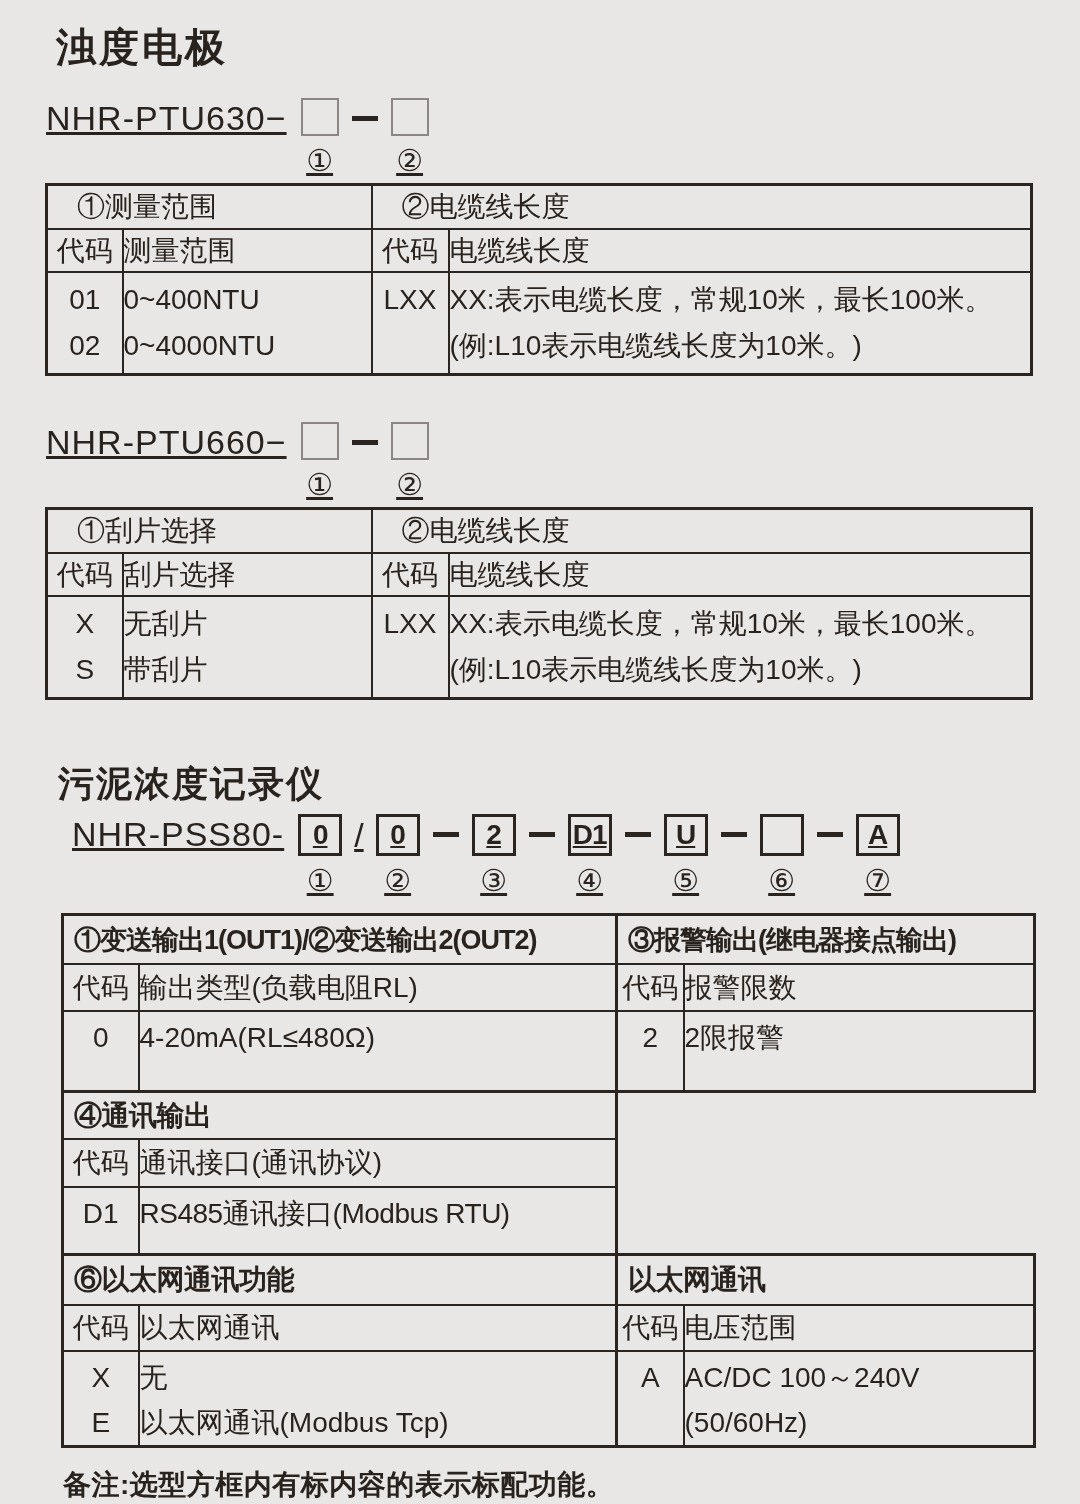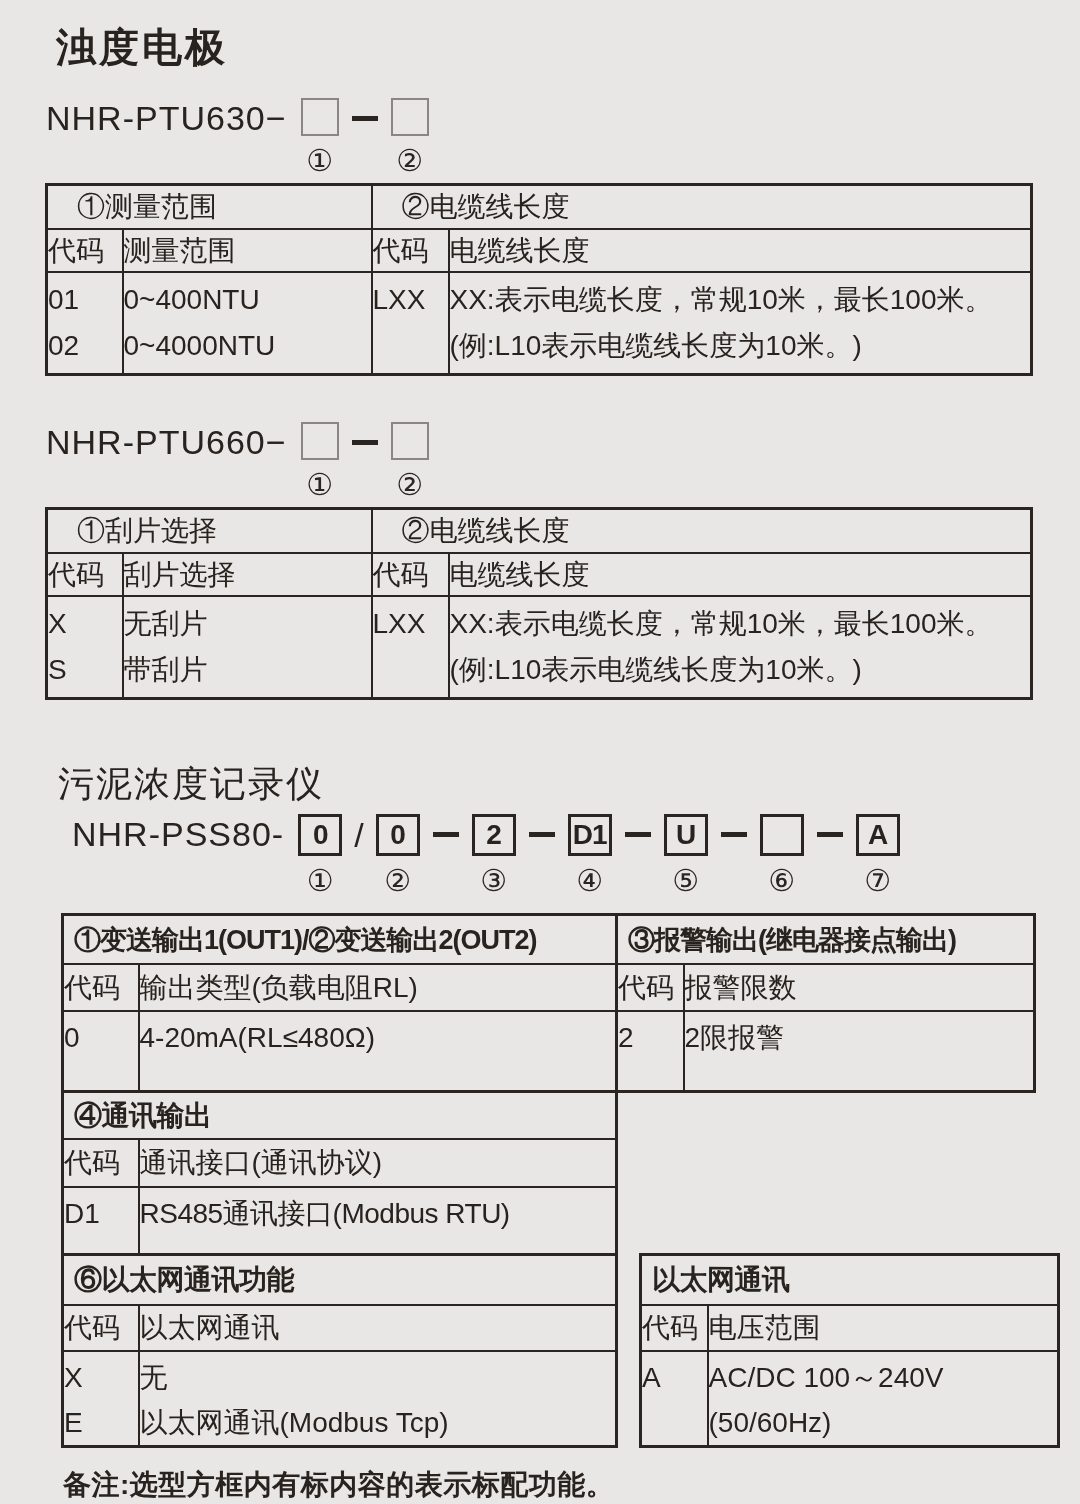--- a/index.html
+++ b/index.html
@@ -11,25 +11,25 @@
     overflow:hidden;
     position:relative;
   }
   .page-title {
     margin:24px 0 16px 56px;
     font-size:40px; font-weight:bold; letter-spacing:3px;
     line-height:46px;
   }
   .sub-title {
     margin:62px 12px 0 58px;
-    font-size:36px; font-weight:normal; letter-spacing:2px;
+    font-size:36px; font-weight:bold; letter-spacing:2px;
     line-height:44px;
   }
   
-  .model-block { margin-left:46px; }
+  .model-block { margin-left:46px;text-decoration:underline; }
   .mb-630 { margin-top:28px; }
   .mb-660 { margin-top:46px; }
   .mb-pss  { margin-top:8px; margin-left:72px; }
   .model-line { display:flex; align-items:flex-start; }
   .model-name {
     font-size:34px; font-weight:500; letter-spacing:1px;
     line-height:40px; margin-right:14px; white-space:nowrap;
   }
   .slot { display:flex; flex-direction:column; align-items:center; }
   .box {
@@ -61,28 +61,28 @@
     border:3px solid #2b2522;
   }
   table.sel td {
     border:2px solid #2b2522;
     font-size:28px; padding:0; vertical-align:middle;
     overflow:hidden; white-space:nowrap;
   }
   .sel .trow td { height:42px; padding-left:29px; }
   .sel .hrow td { height:41px; }
   .sel .drow td { height:100px; vertical-align:top; }
-  .cell-center { text-align:left; }
+  .cell-center { text-align:center; }
   .cell-val { padding-left:14px; }
   .line { height:46px; line-height:46px; }
   .line.first { margin-top:4px; }
   
   .big-wrap { margin-left:61px; margin-top:16px; }
   .big-section { display:flex; }
-  .big-section + .big-section { margin-top:-3px;gap:24px; }
+  .big-section + .big-section { margin-top:-3px; }
   table.big {
     border-collapse:collapse; table-layout:fixed;
     border:3px solid #2b2522;
   }
   table.big.left { width:554px;border-radius:8px; }
   table.big.right { width:418px; margin-left:-3px;padding-left:34px; }
   table.big td {
     border:2px solid #2b2522;
     font-size:28px; padding:0; vertical-align:middle;
     overflow:hidden; white-space:nowrap;

